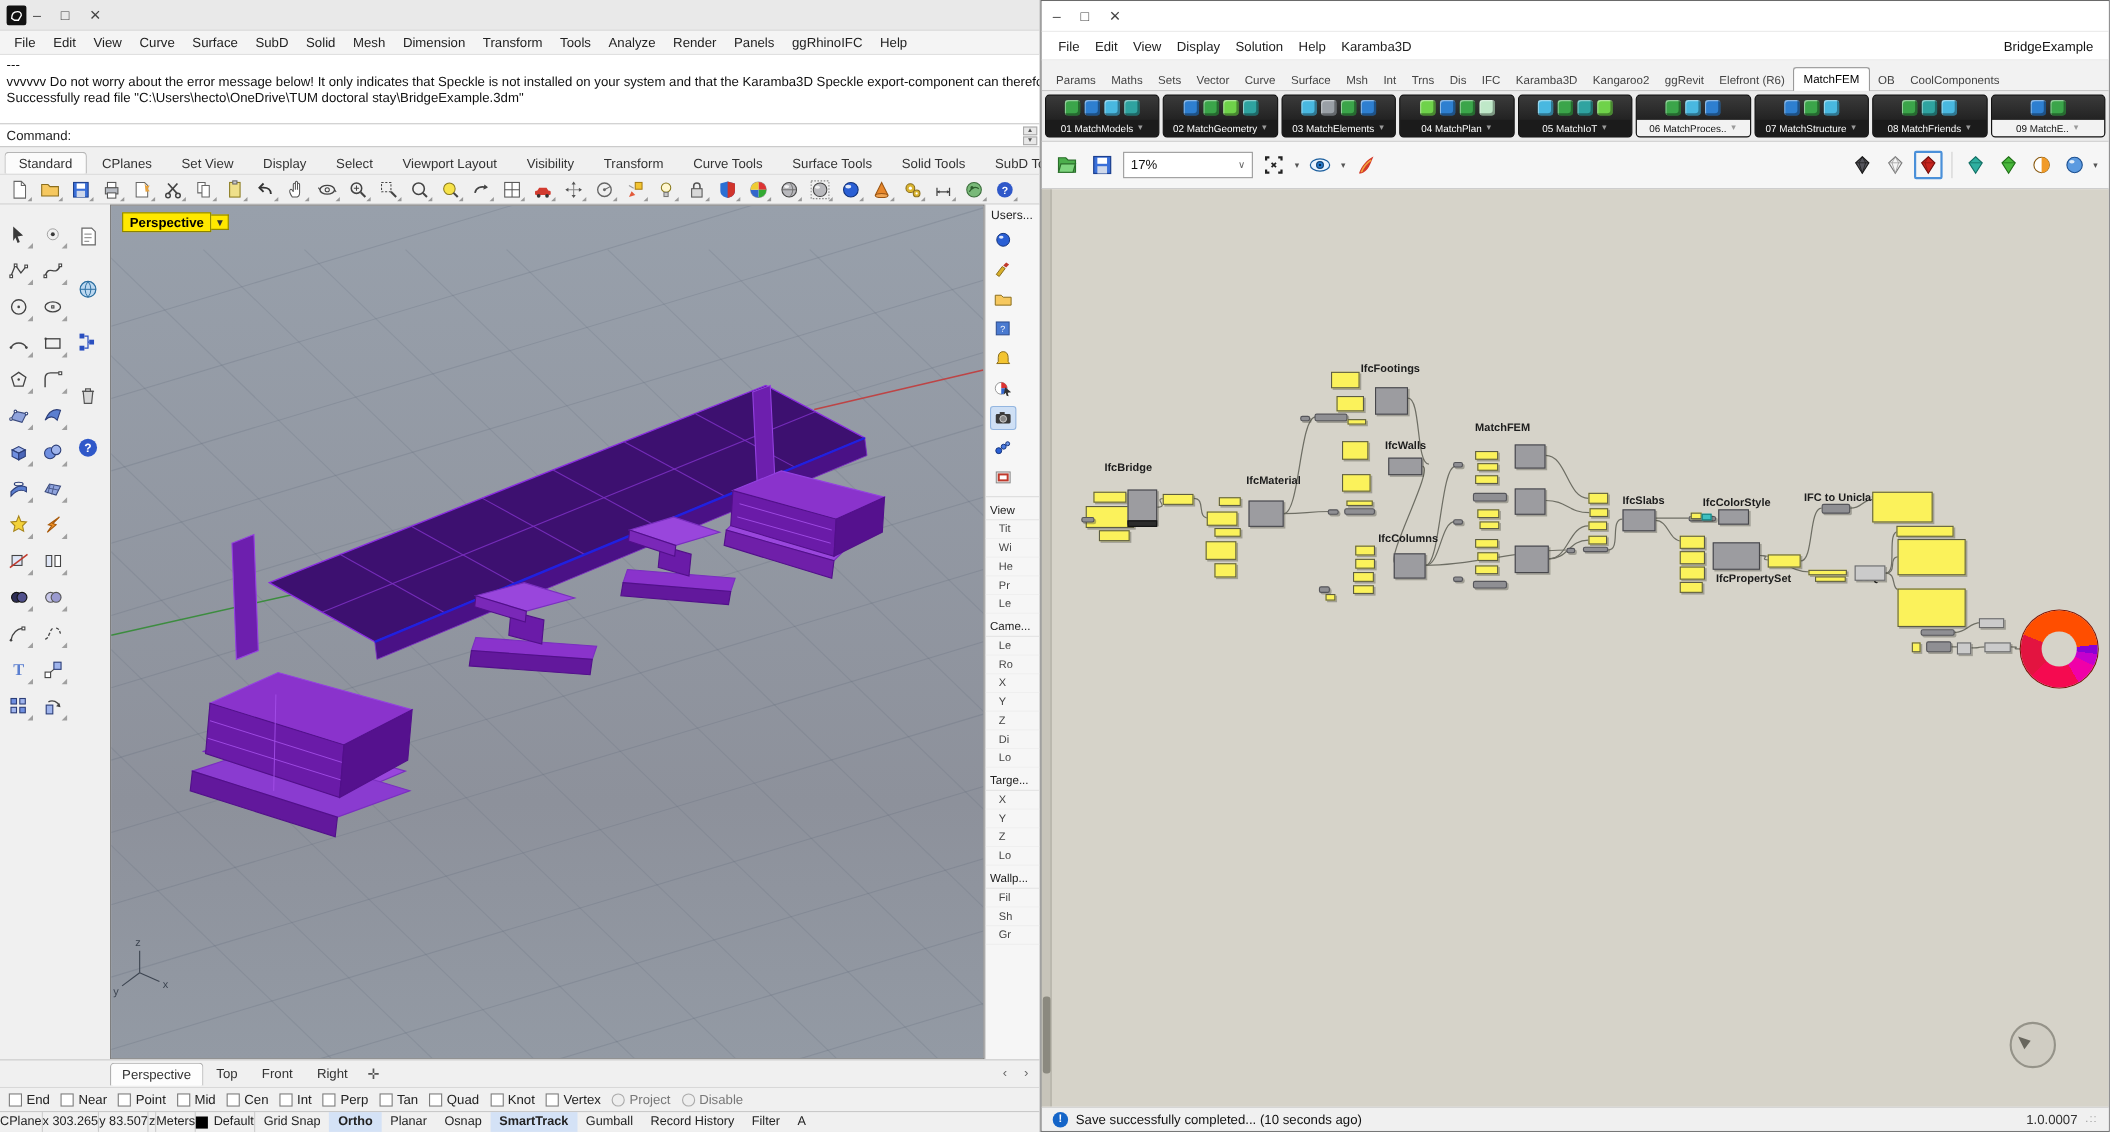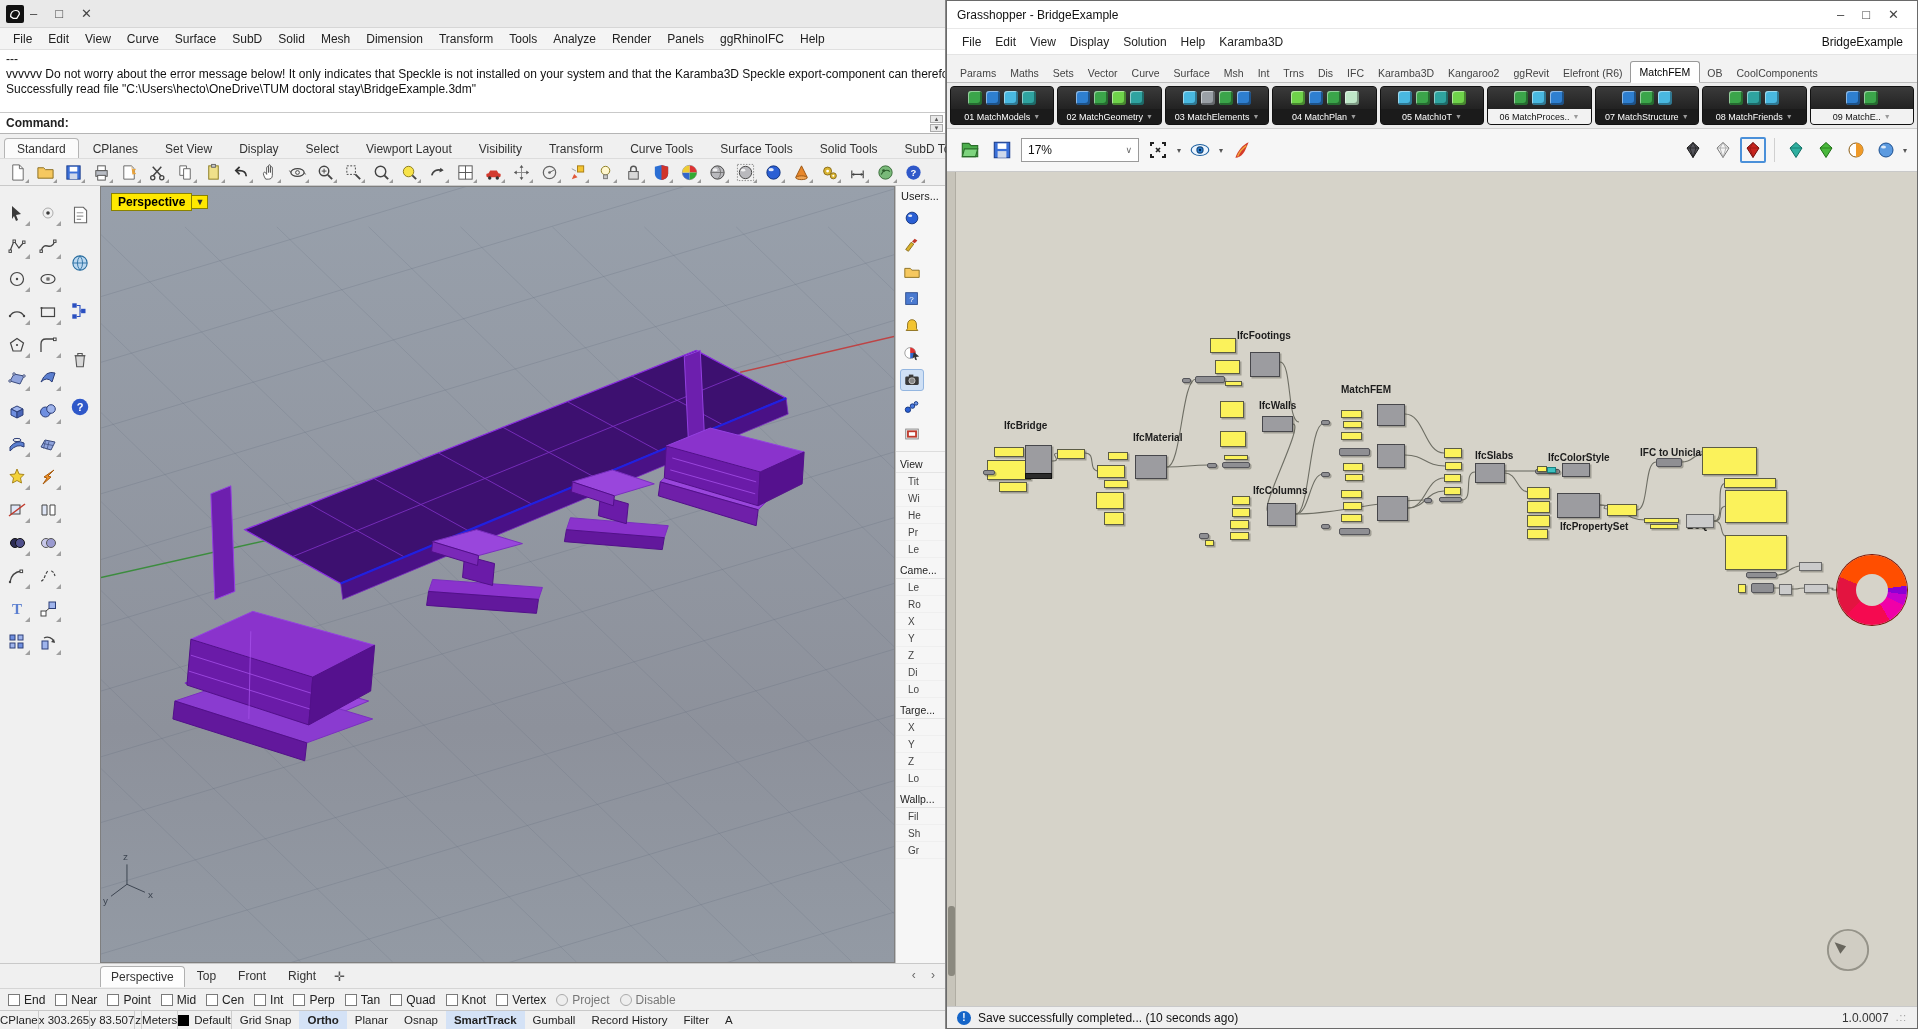--- a/index.html
+++ b/index.html
@@ -17,21 +17,21 @@
   .r-title .t { color:#333; font-size:12px; white-space:nowrap; overflow:hidden; flex:1; }
   .winbtns { display:flex; gap:18px; padding-right:8px; color:#444; font-size:13px; }
   .winbtns span { cursor:default; }
   .r-menu { height:22px; display:flex; align-items:center; padding:0 6px; gap:2px;
     background:#f4f4f4; border-bottom:1px solid #e0e0e0; }
   .mitem { padding:2px 7px; color:#222; }
   .r-cmd { background:#fff; border-bottom:1px solid #b5b5b5; }
   .cmd-hist { padding:2px 6px; height:62px; overflow:hidden; }
   .cmd-hist div { line-height:15px; white-space:nowrap; color:#111; }
   .cmd-prompt { border-top:1px solid #c9c9c9; height:21px; display:flex; align-items:center;
-    padding:0 6px; font-weight:bold; position:relative; }
+    padding:0 6px; font-weight:normal; position:relative; }
   .cmd-spin { position:absolute; right:2px; top:2px; width:13px; height:17px;
     display:flex; flex-direction:column; gap:1px; }
   .cmd-spin i { flex:1; background:#e8e8e8; border:1px solid #aaa; font-size:6px;
     display:flex; align-items:center; justify-content:center; font-style:normal; color:#555; }
   .r-ttabs { height:24px; display:flex; align-items:flex-end; padding:0 4px; gap:1px;
     background:#f0f0f0; }
   .rtab { padding:3px 12px 2px; color:#333; border:1px solid transparent; border-bottom:none;
     border-radius:4px 4px 0 0; white-space:nowrap; }
   .rtab.active { background:#fbfbfb; border-color:#b5b5b5; }
   .rtab-ovf { margin-left:auto; color:#444; padding:0 6px 3px; font-weight:bold; }
@@ -924,21 +924,20 @@
         <span class="st-tog on">SmartTrack</span>
         <span class="st-tog">Gumball</span>
         <span class="st-tog">Record History</span>
         <span class="st-tog">Filter</span>
         <span class="st-tog">A</span>
       </div>
   </section>
 
   <section id="gh">
     <div class="g-title">
-      <span class="t">Grasshopper - BridgeExample</span>
       <span class="winbtns">
         <span>–</span>
         <span>□</span>
         <span>✕</span>
       </span>
     </div>
     <div class="g-menu" id="gh-menu">
         <span class="mitem">File</span>
         <span class="mitem">Edit</span>
         <span class="mitem">View</span>

